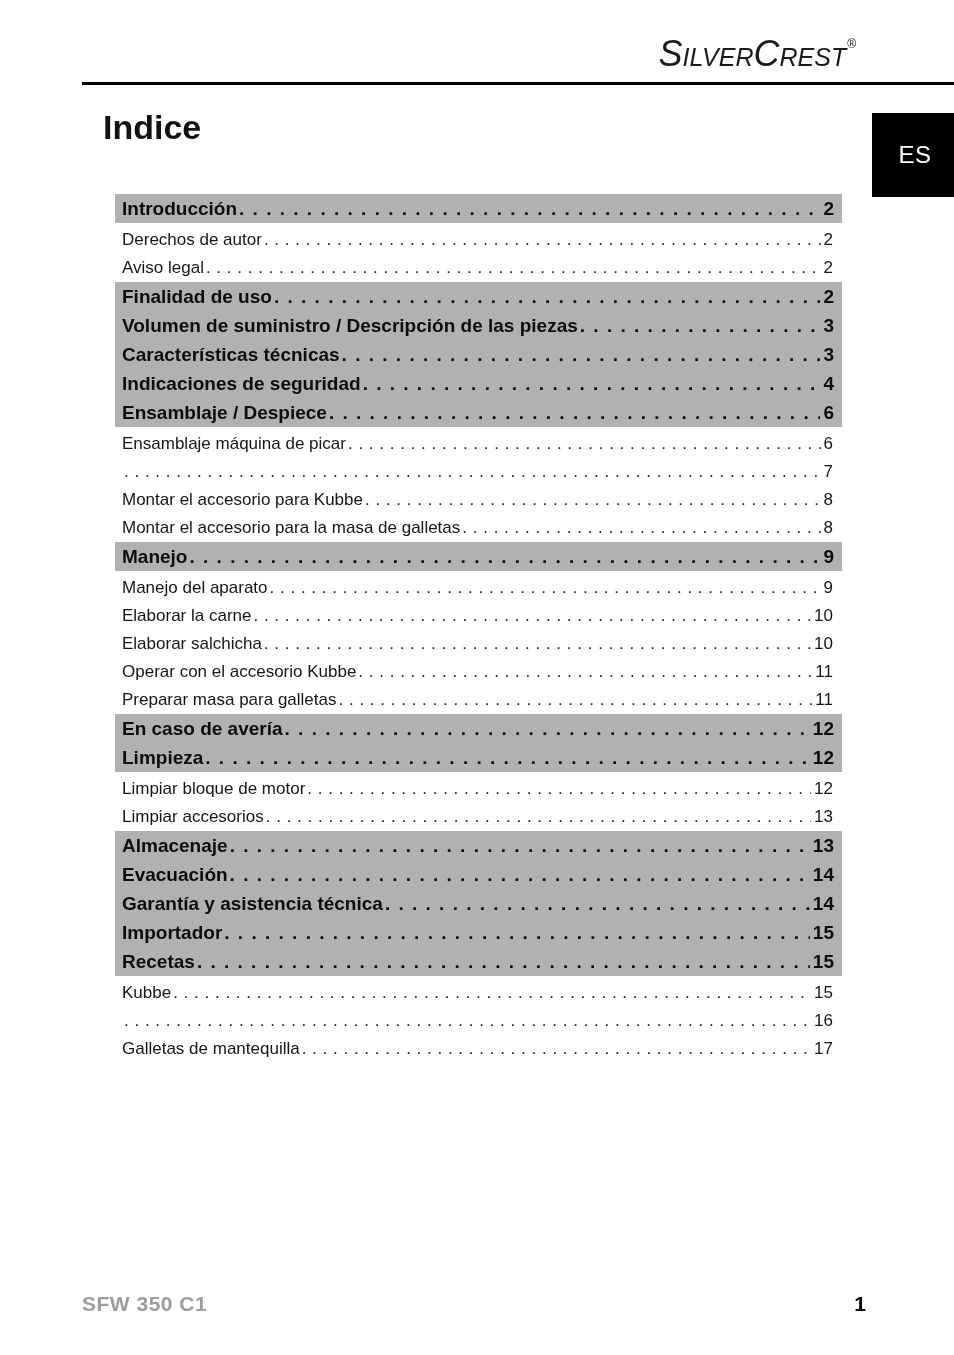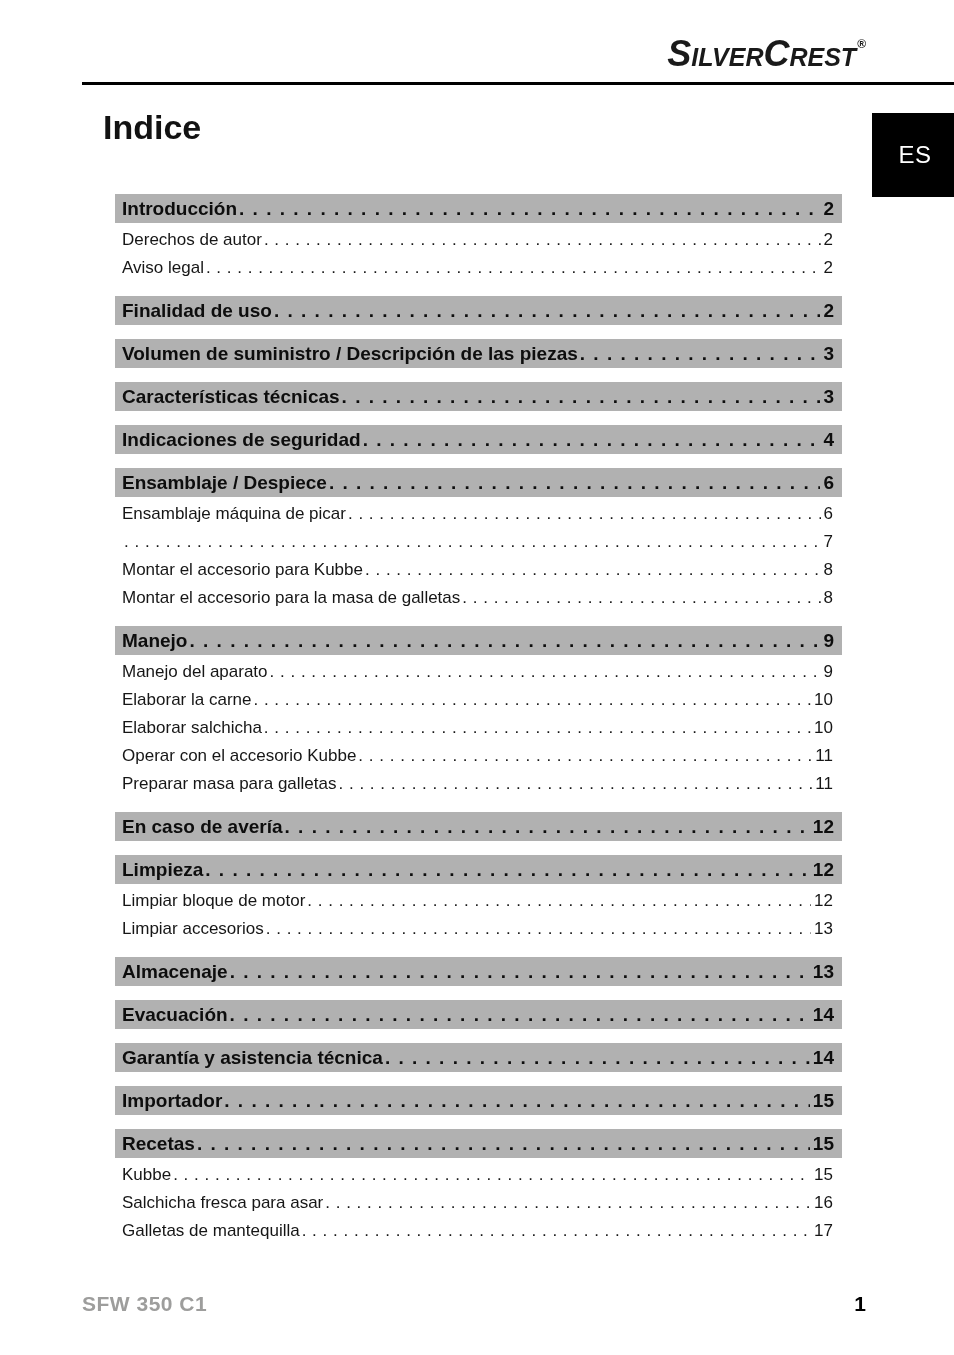--- a/index.html
+++ b/index.html
@@ -17,23 +17,23 @@
     height: 1355px;
     background: #ffffff;
     font-family: "Liberation Sans", sans-serif;
     color: var(--ink);
     overflow: hidden;
   }
   
   .logo {
     position: absolute;
     top: 33px;
-    right: 88px;
+    right: 98px;
     font-style: italic;
-    font-weight: bold;
+    font-weight: normal;
     font-variant: small-caps;
     font-size: 36px;
     letter-spacing: 0px;
     color: #1a1a1a;
     white-space: nowrap;
     text-align: right;
   }
   .logo .reg {
     font-size: 12px;
     font-style: normal;
@@ -80,21 +80,20 @@
     left: 115px;
     top: 178px;
     width: 727px;
   }
   .bar {
     height: 29px;
     background: var(--bar-bg);
     display: flex;
     align-items: baseline;
     padding: 0 8px 0 7px;
-    margin-top: 14px;
     overflow: hidden;
     font-weight: bold;
     font-size: 19px;
     line-height: 29px;
     color: #0d0d0d;
   }
   .bar:first-child { margin-top: 16px; }
   .subs { padding-top: 3px; }
   .sub {
     height: 28px;
@@ -300,21 +299,20 @@
         <span class="leader"></span>
         <span class="pg">15</span>
       </div>
       <div class="subs">
         <div class="sub">
           <span class="lbl">Kubbe</span>
           <span class="leader"></span>
           <span class="pg">15</span>
         </div>
         <div class="sub">
-          <span class="lbl">Salchicha fresca para asar</span>
           <span class="leader"></span>
           <span class="pg">16</span>
         </div>
         <div class="sub">
           <span class="lbl">Galletas de mantequilla</span>
           <span class="leader"></span>
           <span class="pg">17</span>
         </div>
       </div>
     </div>

